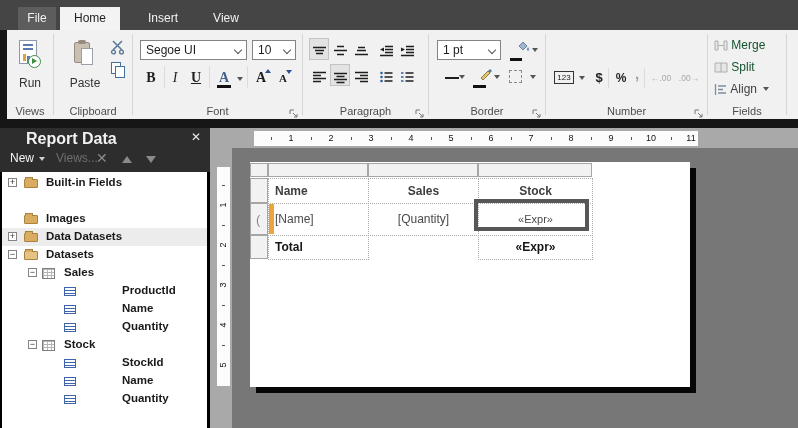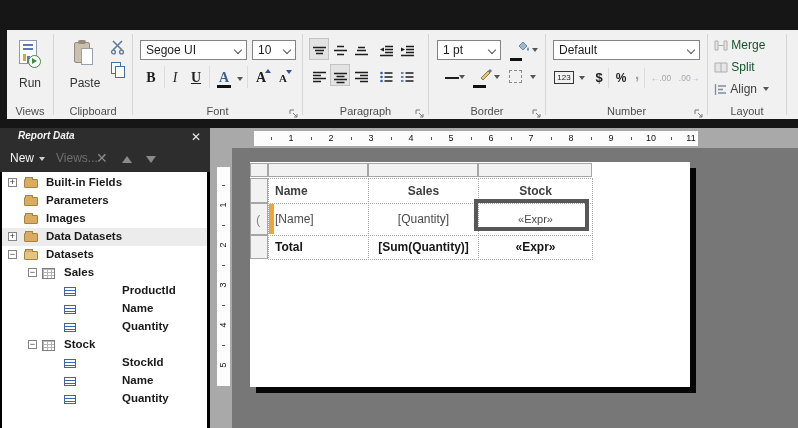--- a/index.html
+++ b/index.html
@@ -53,21 +53,21 @@
   .barunder::after { content:""; position:absolute; left:4px; bottom:2px; width:14px; height:3px; background:#111; }
 
   
   .laybtn { position:absolute; left:6px; height:18px; font-size:12px; white-space:nowrap; }
   .laybtn .ltxt { vertical-align:top; line-height:16px; }
   .disabled-txt { color:#14532d; }
 
   
   .panel { position:absolute; left:0; top:128px; width:210px; height:300px; background:#2d2d2d; }
   .panel-header { position:absolute; left:0; top:0; width:210px; height:19px; }
-  .panel-title { position:absolute; left:18px; top:2px; font-size:10px; font-weight:bold; color:#f2f2f2;font-style:italic; }
+  .panel-title { position:absolute; left:26px; top:2px; font-size:16px; font-weight:bold; color:#f2f2f2; }
   .panel-close { position:absolute; right:9px; top:2px; font-size:12px; font-weight:bold; color:#eaeaea; cursor:default; }
   .panel-toolbar { position:absolute; left:0; top:19px; width:210px; height:25px; font-size:12px; }
   .pt-new { position:absolute; left:10px; top:4px; color:#f5f5f5; }
   .pt-new .ntri { display:inline-block; width:0; height:0; border-left:3.5px solid transparent; border-right:3.5px solid transparent; border-top:4px solid #cfcfcf; margin-left:5px; vertical-align:middle; }
   .pt-edit { position:absolute; left:56px; top:4px; color:#6f6f6f; }
   .pt-del { position:absolute; left:96px; top:3px; color:#8a8a8a; font-size:14px; font-weight:bold; }
   .pt-up, .pt-down { position:absolute; top:9px; width:0; height:0; }
   .pt-up   { left:122px; border-left:5px solid transparent; border-right:5px solid transparent; border-bottom:7px solid #8a8a8a; }
   .pt-down { left:146px; border-left:5px solid transparent; border-right:5px solid transparent; border-top:7px solid #8a8a8a; }
 
@@ -111,20 +111,26 @@
   .cell.cc { text-align:center; }
   .detailmark { position:absolute; font-size:13px; color:#8a8a8a; }
   .selbox { position:absolute; left:224px; top:37px; width:115px; height:32px; border:4px solid #575757; }
   .insbar { position:absolute; left:19px; top:42px; width:5px; height:30px; background:#eda53a; }
 </style>
 </head>
 <body>
 
 <div class="screen">
 
+  <div class="tabbar">
+    <div class="tab tab-file">File</div>
+    <div class="tab tab-home">Home</div>
+    <div class="tab tab-insert">Insert</div>
+    <div class="tab tab-view">View</div>
+  </div>
 
   <div class="ribbon">
 
     <div class="rgroup" style="left:0;width:46px">
       <div class="bigbtn" style="left:2px">
         <div class="runicon">
           <div class="rundoc"></div>
             <div class="runplay"></div>
         </div>
         <div class="blabel">Run</div>
@@ -288,24 +294,20 @@
       <div class="launcher">
         <svg width="10" height="10">
             <path d="M1 1h4M1 1v4" stroke="#777" fill="none"></path>
             <path d="M4 4l4 4M8 5v3h-3" stroke="#777" fill="none"></path>
           </svg>
       </div>
     </div>
     <div class="rsep" style="left:538px"></div>
 
     <div class="rgroup" style="left:539px;width:161px">
-      <div class="combo" style="left:7px;top:10px;width:147px">
-        <span>Default</span>
-        <span class="chev"></span>
-      </div>
       <div class="sbtn" style="left:6px;top:38px;width:34px;height:20px">
         <span style="position:absolute;left:2px;top:3px;width:20px;height:13px;border:1px solid #333;font-size:8px;line-height:11px;color:#222">123</span>
         <span class="dtri" style="position:absolute;right:1px;top:8px"></span>
       </div>
       <div class="sbtn" style="left:46px;top:38px;width:14px;font-size:13px;font-weight:bold;line-height:20px">$</div>
       <div class="minisep" style="left:62px;top:38px;height:20px"></div>
       <div class="sbtn" style="left:66px;top:38px;width:18px;font-size:12px;font-weight:bold;line-height:20px">%</div>
       <div class="sbtn" style="left:86px;top:34px;width:10px;font-size:15px;font-weight:bold;color:#a0a0a0;line-height:20px">,</div>
       <div class="minisep" style="left:98px;top:38px;height:20px"></div>
       <div class="sbtn" style="left:102px;top:38px;width:26px;font-size:8.5px;color:#a8a8a8;line-height:20px">
@@ -340,21 +342,21 @@
         <span class="ltxt disabled-txt">Split</span>
       </div>
       <div class="laybtn" style="top:51px">
         <svg width="13" height="11" style="vertical-align:top;margin-top:3px">
           <path d="M1.5 0v11" stroke="#7d8da0" stroke-width="1.3"></path>
             <path d="M4 2h8M4 5.5h5M4 9h8" stroke="#7d8da0" stroke-width="1.4"></path>
         </svg>
         <span class="ltxt" style="color:#3f3f3f">Align</span>
         <span class="dtri" style="margin-left:3px"></span>
       </div>
-      <div class="glabel">Layout</div>
+      <div class="glabel">Fields</div>
     </div>
     <div class="rsep" style="left:779px"></div>
   </div>
 
   <div class="panel">
     <div class="panel-header">
       <span class="panel-title">Report Data</span>
       <span class="panel-close">✕</span>
     </div>
     <div class="panel-toolbar">
@@ -362,24 +364,20 @@
       <span class="pt-edit">Views...</span>
       <span class="pt-del">✕</span>
       <span class="pt-up"></span>
       <span class="pt-down"></span>
     </div>
     <div class="panel-tree">
       <div class="trow l0" style="top:2px">
         <span class="exp">+</span>
           <span class="fold"></span>
         <span class="tlabel">Built-in Fields</span>
-      </div>
-      <div class="trow l0" style="top:20px">
-        <span class="fold"></span>
-        <span class="tlabel">Parameters</span>
       </div>
       <div class="trow l0" style="top:38px">
         <span class="fold"></span>
         <span class="tlabel">Images</span>
       </div>
       <div class="trow l0 hl" style="top:56px">
         <span class="exp">+</span>
           <span class="fold"></span>
         <span class="tlabel">Data Datasets</span>
       </div>
@@ -464,20 +462,19 @@
 
       <div class="cell hdr cl" style="left:18px;top:16px;width:101px;height:26px;line-height:24px">Name</div>
       <div class="cell hdr cc" style="left:118px;top:16px;width:111px;height:26px;line-height:24px">Sales</div>
       <div class="cell hdr cc" style="left:228px;top:16px;width:115px;height:26px;line-height:24px">Stock</div>
 
       <div class="cell cc" style="left:118px;top:41px;width:111px;height:33px;line-height:31px">[Quantity]</div>
       <div class="cell cl" style="left:18px;top:41px;width:101px;height:33px;line-height:31px">[Name]</div>
       <div class="cell cc" style="left:228px;top:41px;width:115px;height:33px;line-height:31px;font-size:11px">«Expr»</div>
 
       <div class="cell tot cl" style="left:18px;top:73px;width:101px;height:25px;line-height:23px">Total</div>
-      <div class="cell tot cc" style="left:118px;top:73px;width:111px;height:25px;line-height:23px">[Sum(Quantity)]</div>
       <div class="cell tot cc" style="left:228px;top:73px;width:115px;height:25px;line-height:23px">«Expr»</div>
 
       <div class="insbar"></div>
       <div class="selbox"></div>
     </div>
   </div>
 </div>
 
 </body></html>

